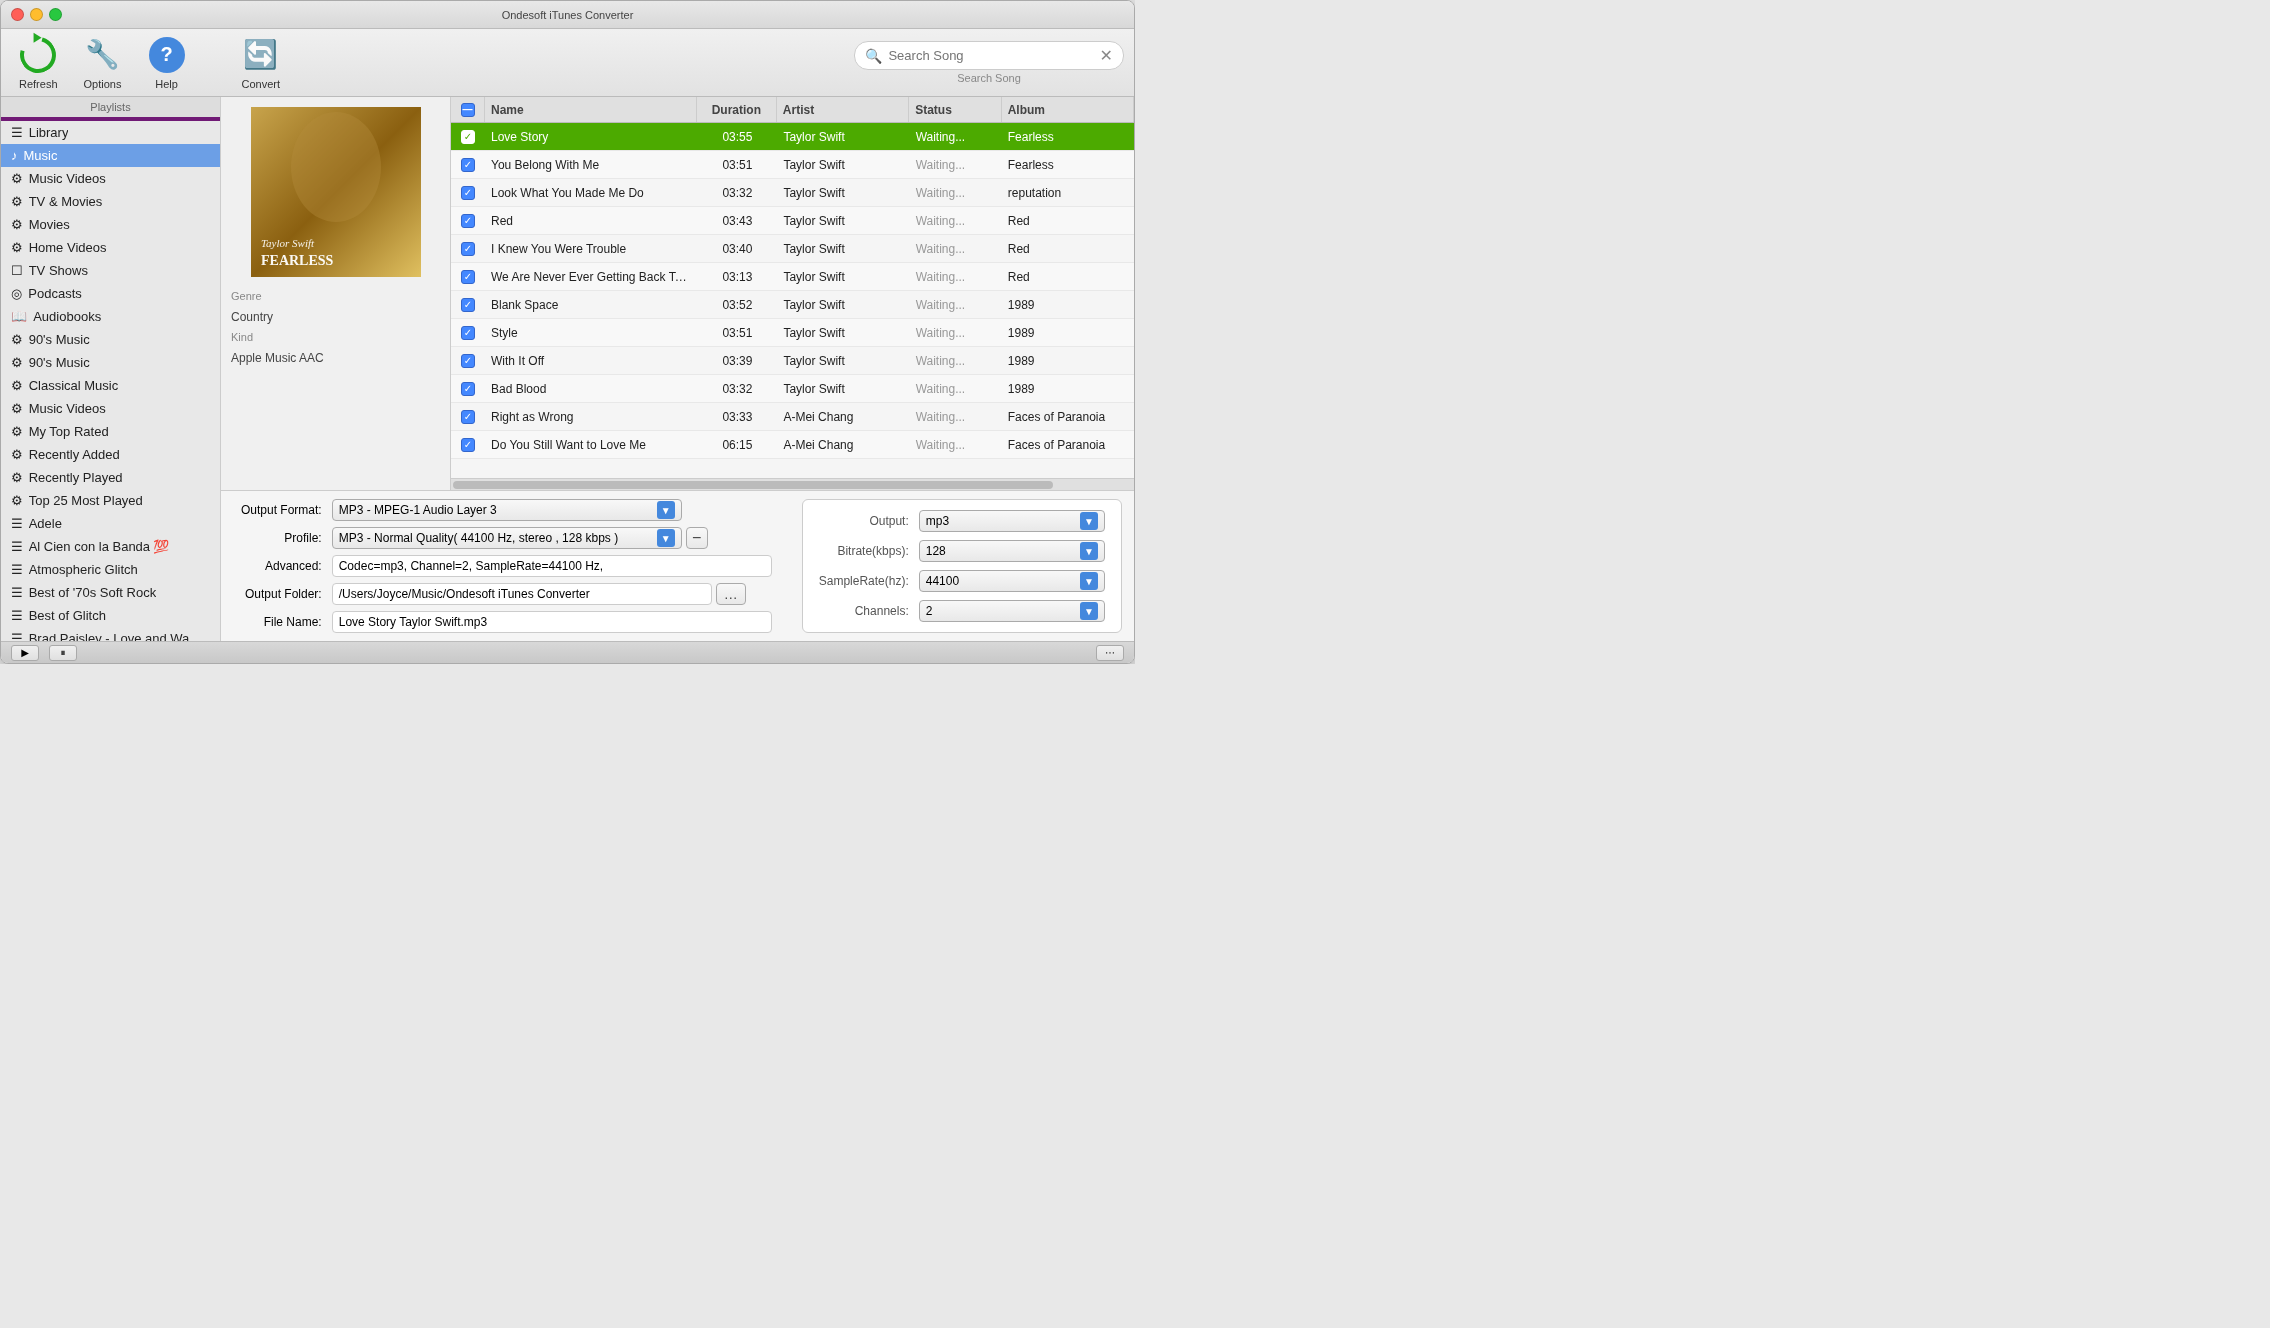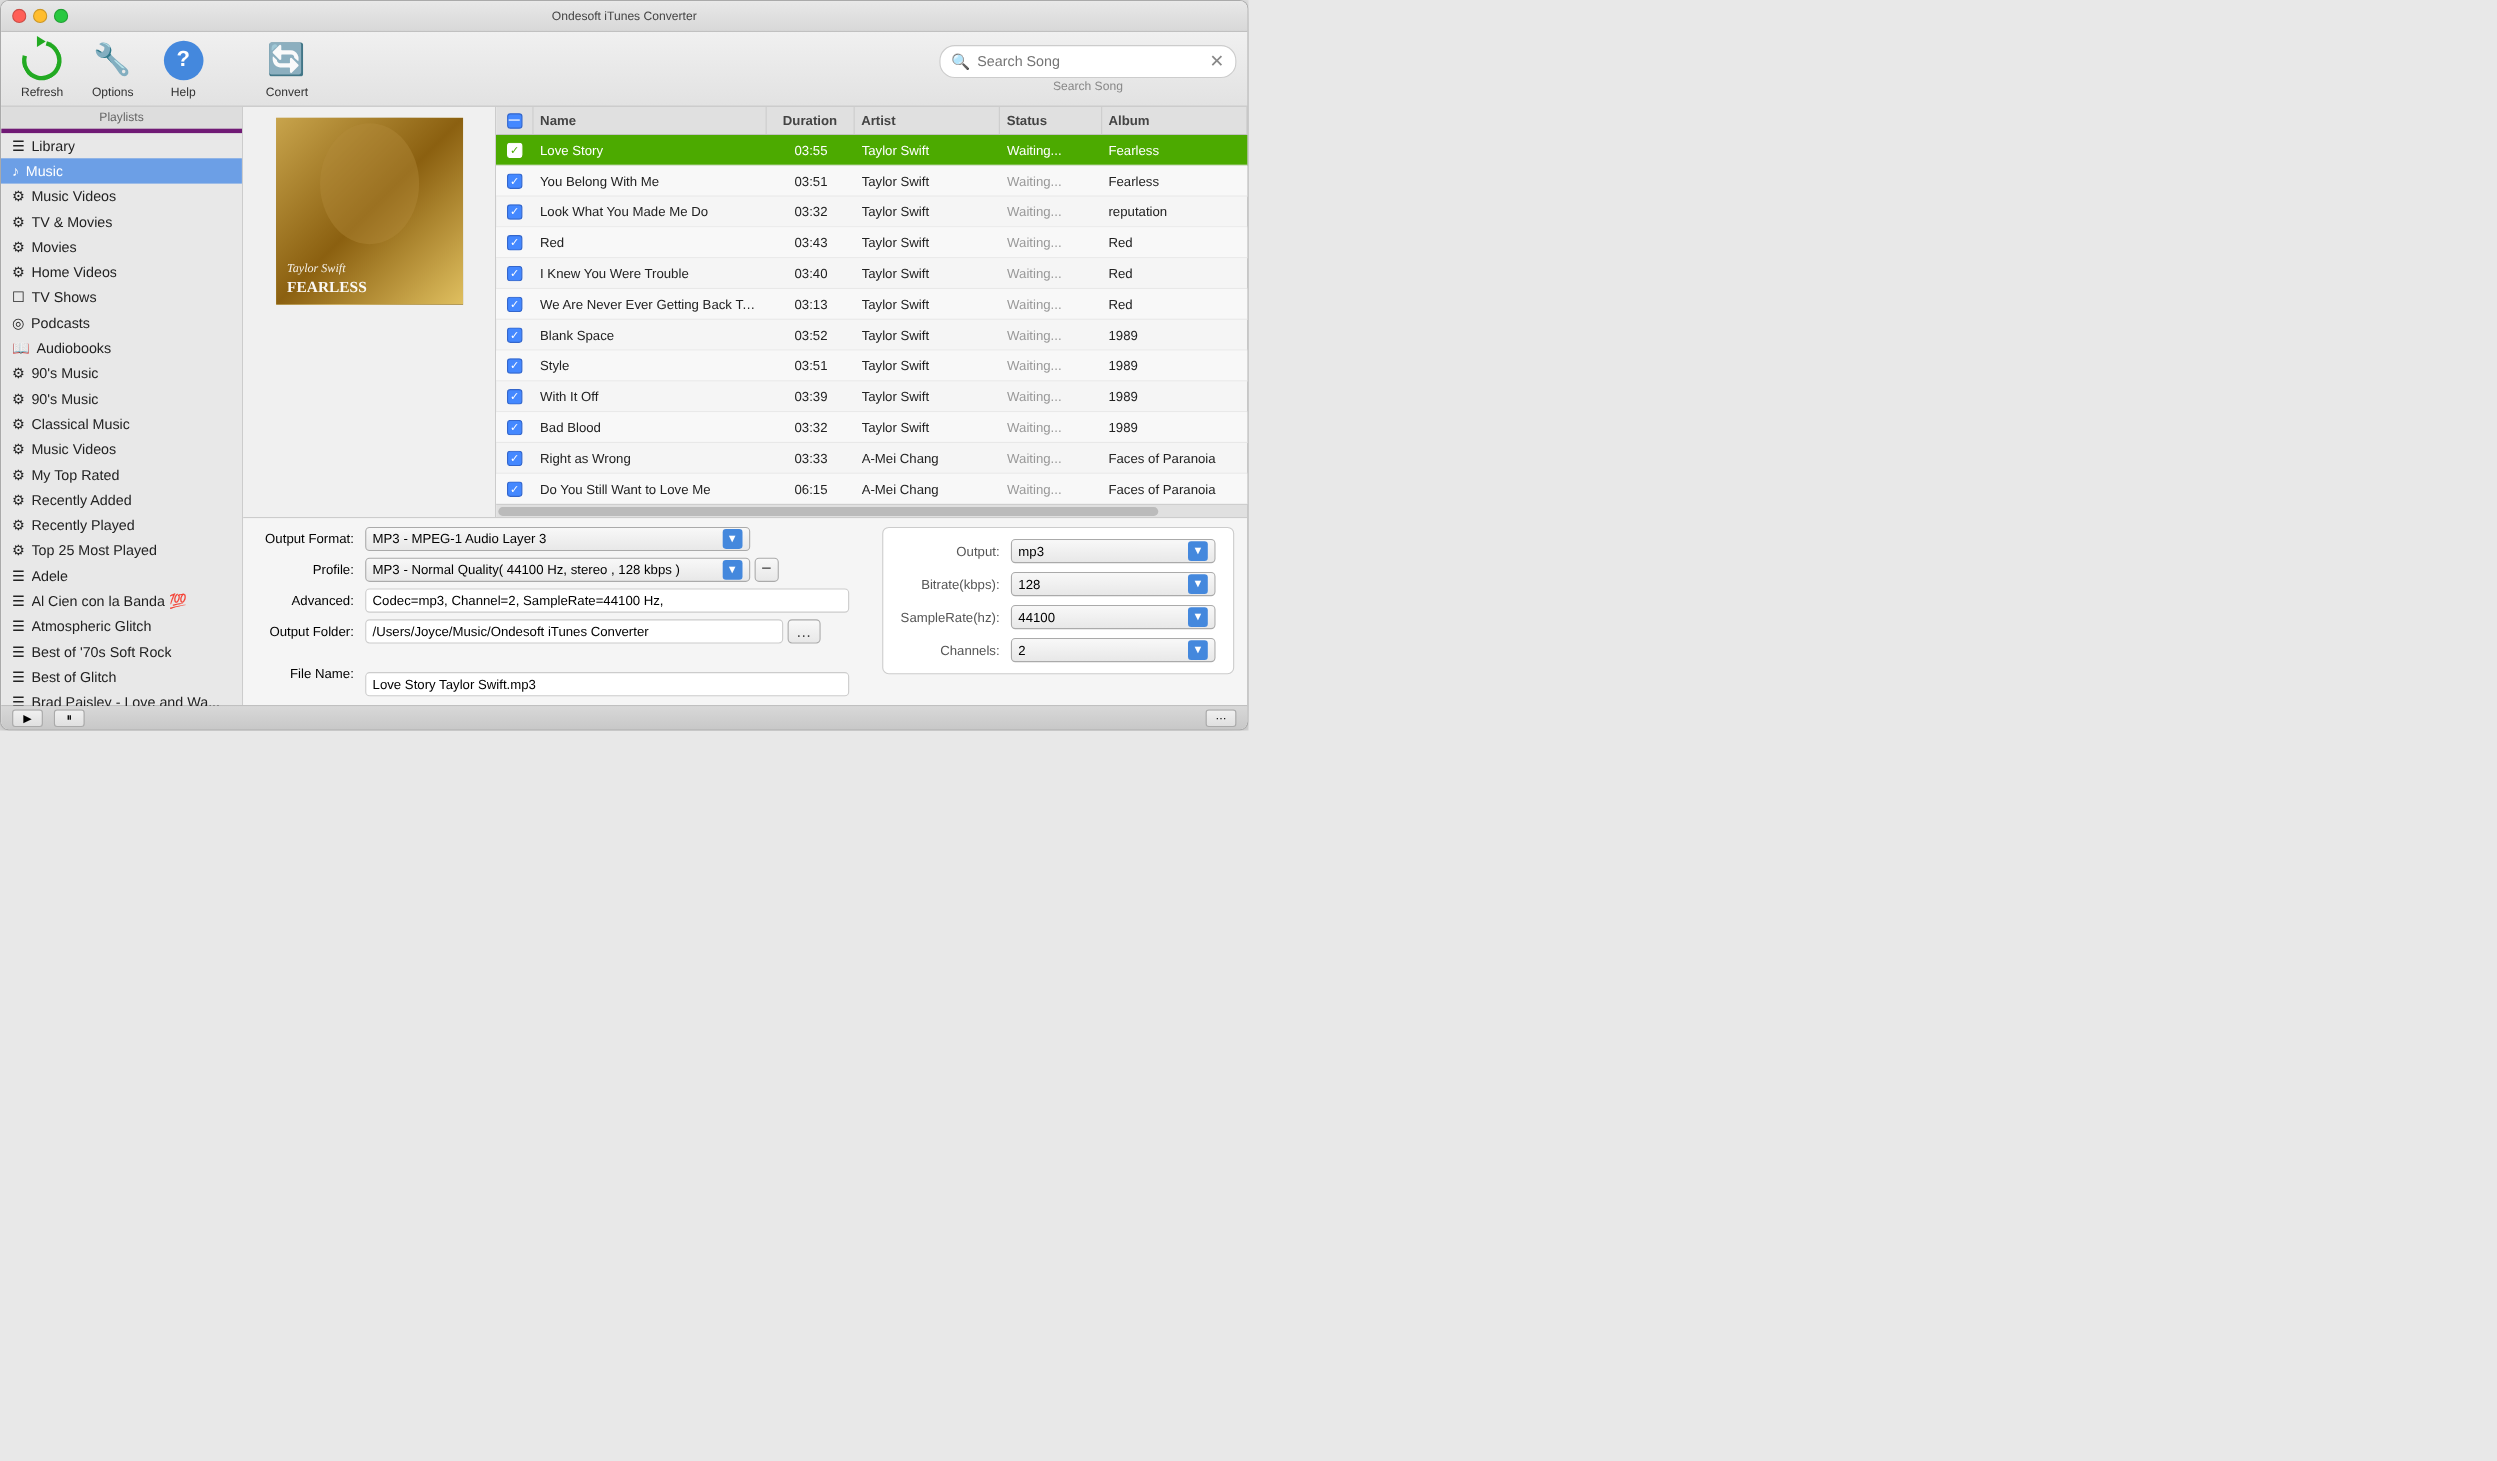--- a/index.html
+++ b/index.html
@@ -611,20 +611,26 @@
                   <stop offset="50%" style="stop-color:#8b6010"></stop>
                   <stop offset="100%" style="stop-color:#e0c060"></stop>
                 </linearGradient>
               </defs>
               <rect width="170" height="170" fill="url(#bg)"></rect>
               <ellipse cx="85" cy="60" rx="45" ry="55" fill="rgba(180,140,60,0.4)"></ellipse>
               <text x="10" y="140" font-size="11" fill="rgba(255,255,255,0.9)" font-style="italic" font-family="serif">Taylor Swift</text>
               <text x="10" y="158" font-size="14" fill="rgba(255,255,255,0.95)" font-weight="bold" font-family="serif">FEARLESS</text>
             </svg>
           </div>
+          <div class="info-meta">
+            <div class="meta-label">Genre</div>
+            <div>Country</div>
+            <div class="meta-label">Kind</div>
+            <div>Apple Music AAC</div>
+          </div>
         </div>
 
         <div class="song-table-container">
           <div class="table-header">
             <div class="th th-check">
               <div class="cb">—</div>
             </div>
             <div class="th th-name">Name</div>
             <div class="th th-duration">Duration</div>
             <div class="th th-artist">Artist</div>
@@ -786,21 +792,21 @@
 
             <span class="field-label">Output Folder:</span>
             <div class="field-select">
               <div class="field-input" style="min-width:380px;">
                 <span>/Users/Joyce/Music/Ondesoft iTunes Converter</span>
               </div>
               <div class="browse-btn">…</div>
             </div>
 
             <span class="field-label">File Name:</span>
-            <div class="field-input" style="min-width:440px;margin-top:20px;">
+            <div class="field-input" style="min-width:440px;">
               <span>Love Story Taylor Swift.mp3</span>
             </div>
           </div>
 
           <div class="bottom-right">
             <span class="codec-label">Output:</span>
             <div class="select-box select-box-sm">
               <span>mp3</span>
               <div class="select-arrow">▼</div>
             </div>

